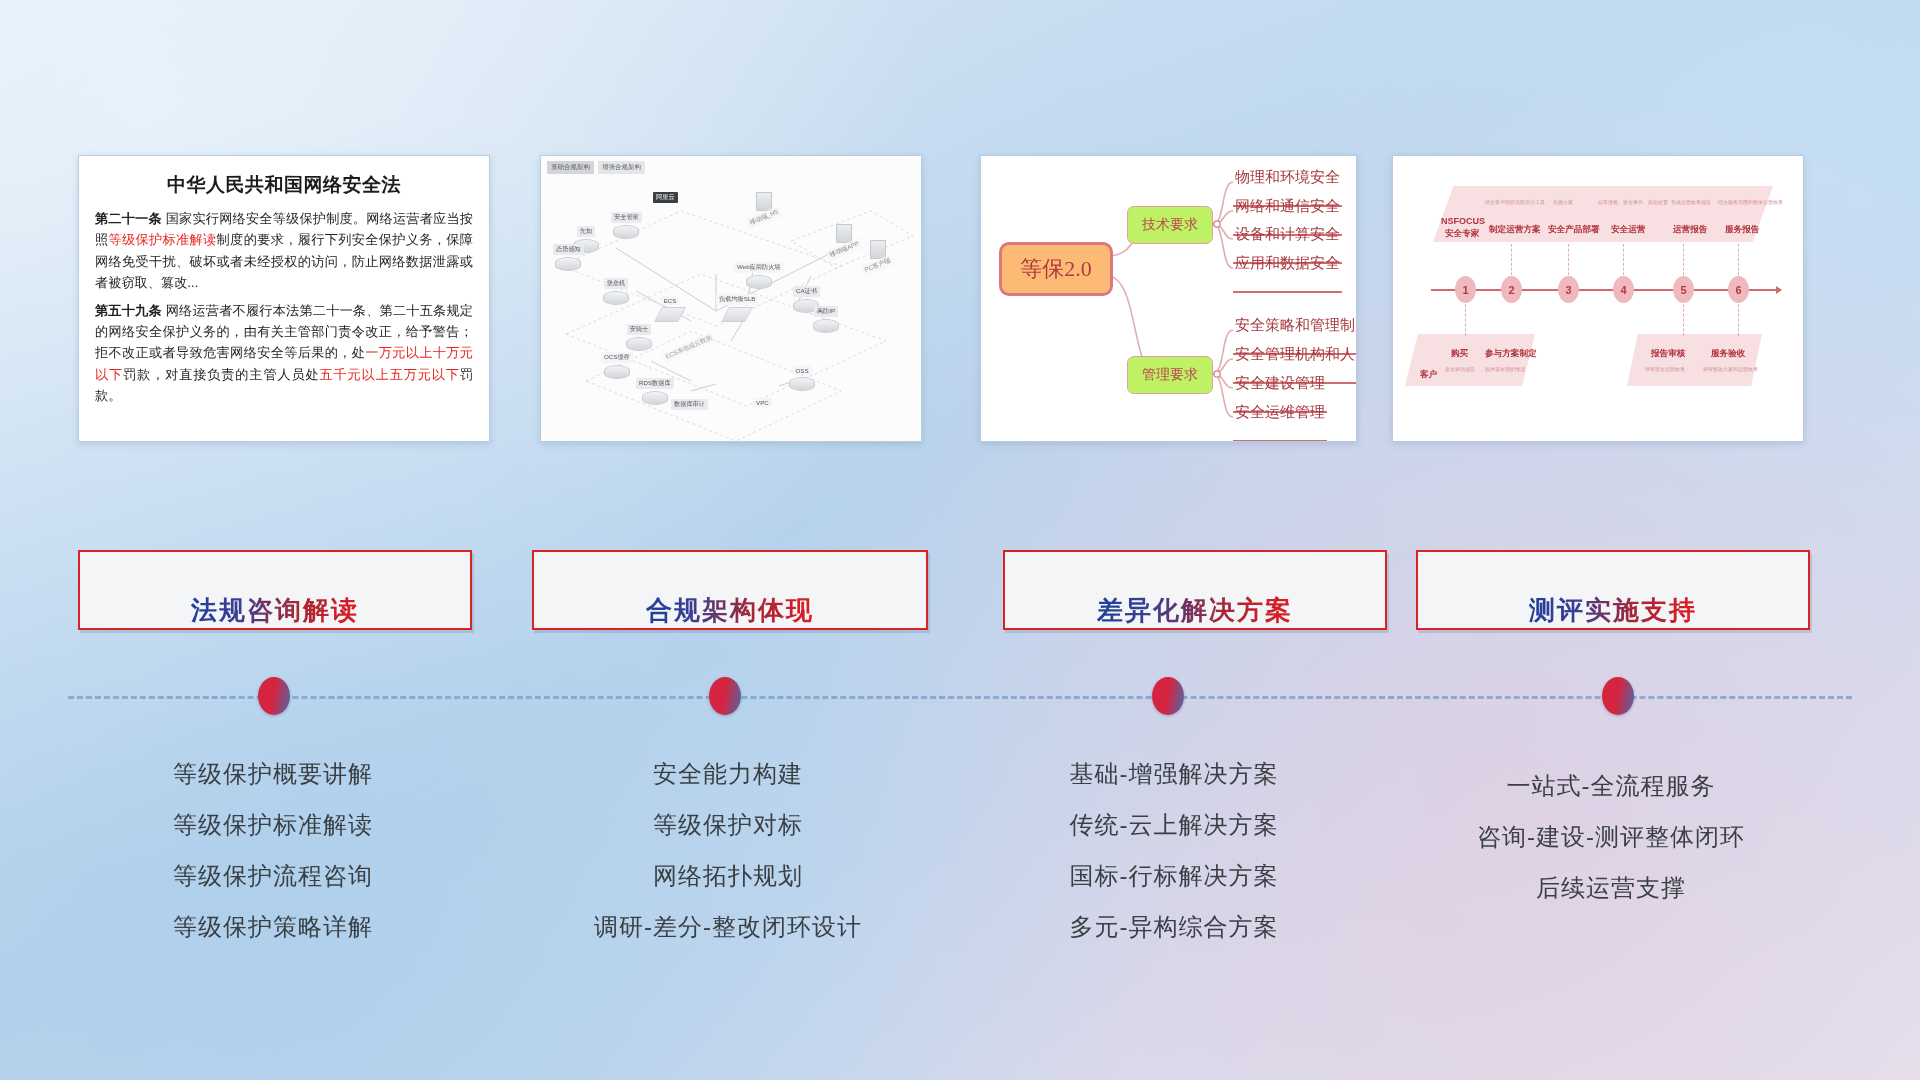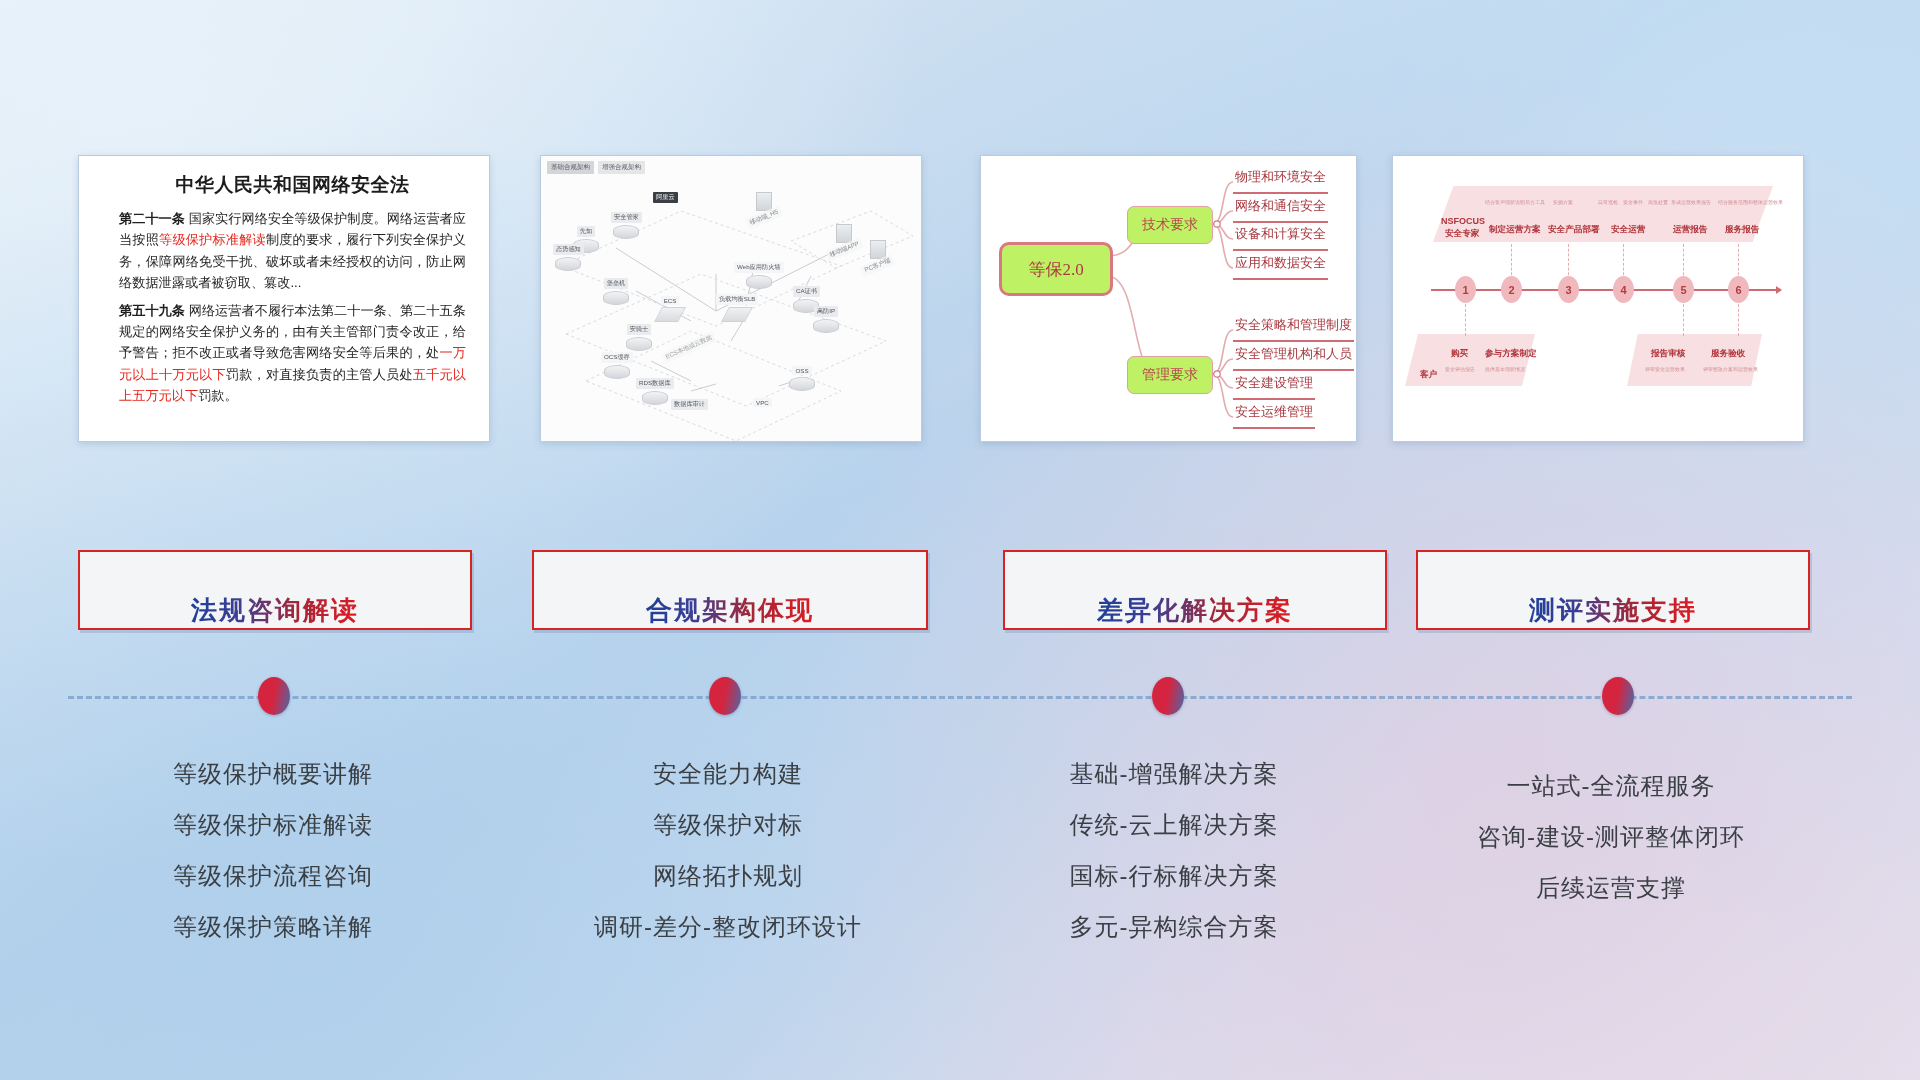--- a/index.html
+++ b/index.html
@@ -18,21 +18,21 @@
   
   .card{
     position:absolute;background:#ffffff;
     border:1px solid #b9cbe0;
     box-shadow:0 2px 7px rgba(80,110,150,.22);
     overflow:hidden;
   }
   .card-inner{position:absolute;inset:0;}
 
   
-  .law{padding:12px 23px 8px 16px;box-sizing:border-box;margin-left:24px;}
+  .law{padding:12px 16px 8px 16px;box-sizing:border-box;}
   .law h3{
     margin:4px 0 10px 0;text-align:center;font-size:19px;font-weight:bold;color:#1c1c1c;
     letter-spacing:.5px;
   }
   .law p{margin:0 0 6px 0;font-size:13.2px;line-height:1.62;color:#1f1f1f;text-align:justify;}
   .law b{font-weight:bold;}
   .law .red{color:#e8251d;}
 
   
   .arch{background:#fcfcfc;}
@@ -46,33 +46,33 @@
   .arch .cube{width:22px;height:13px;background:linear-gradient(180deg,#f0f1f3,#d9dbdf);
     transform:skewX(-28deg) rotate(0deg);border:1px solid #cfd2d6;margin-top:2px;}
   .arch .disk{width:24px;height:12px;border-radius:50%/40%;background:linear-gradient(180deg,#f2f3f5,#d3d6da);border:1px solid #c9ccd1;margin-top:2px;}
   .arch .pc{width:14px;height:17px;background:linear-gradient(180deg,#eceef0,#d2d5d9);border:1px solid #c6c9ce;margin-bottom:1px;}
   .arch svg{position:absolute;inset:0;}
 
   
   .mind{background:#fff;}
   .mind .root{
     position:absolute;left:18px;top:86px;width:108px;height:48px;
-    border:3px solid #d9787e;border-radius:10px;background:#bef264;
+    border:3px solid #d9787e;border-radius:10px;background:#fdba74;
     display:flex;align-items:center;justify-content:center;
-    color:#b03a41;font-size:17px;font-family:"Liberation Serif","DejaVu Serif",serif;
+    color:#b03a41;font-size:22px;font-family:"Liberation Serif","DejaVu Serif",serif;
   }
   .mind .branch{
     position:absolute;width:84px;height:36px;border:1.6px solid #e0a0a4;border-radius:7px;
     background:#bef264;display:flex;align-items:center;justify-content:center;
     color:#b8474d;font-size:14px;font-family:"Liberation Serif","DejaVu Serif",serif;
   }
   .mind .leaf{
-    position:absolute;color:#a7383f;font-size:13px;white-space:nowrap;
+    position:absolute;color:#a7383f;font-size:15px;white-space:nowrap;
     font-family:"Liberation Serif","DejaVu Serif",serif;
-    border-bottom:2px solid #cf6b72;padding:0 2px 6px 2px;
+    border-bottom:2px solid #cf6b72;padding:0 2px 18px 2px;
   }
   .mind svg{position:absolute;inset:0;}
 
   
   .nsf{background:#fff;}
   .nsf .band{position:absolute;background:#f8dfe1;}
   .nsf .tline{position:absolute;height:2px;background:#d06a72;}
   .nsf .num{
     position:absolute;width:21px;height:27px;border-radius:50%;
     background:#f0b9bd;color:#b33b43;font-size:11px;font-weight:bold;

